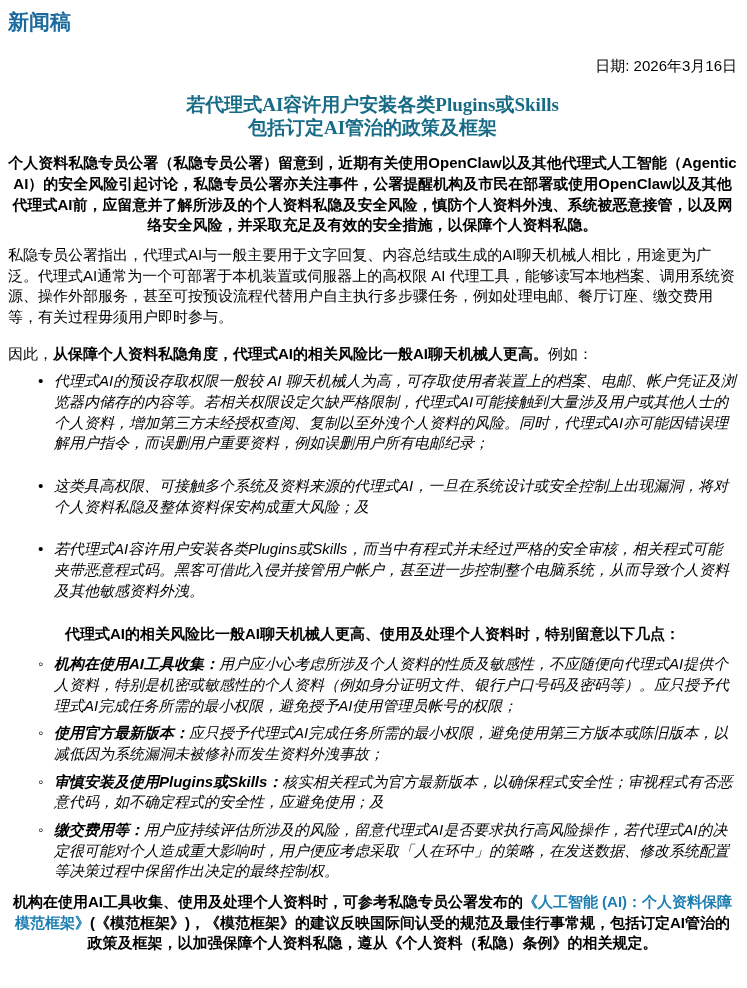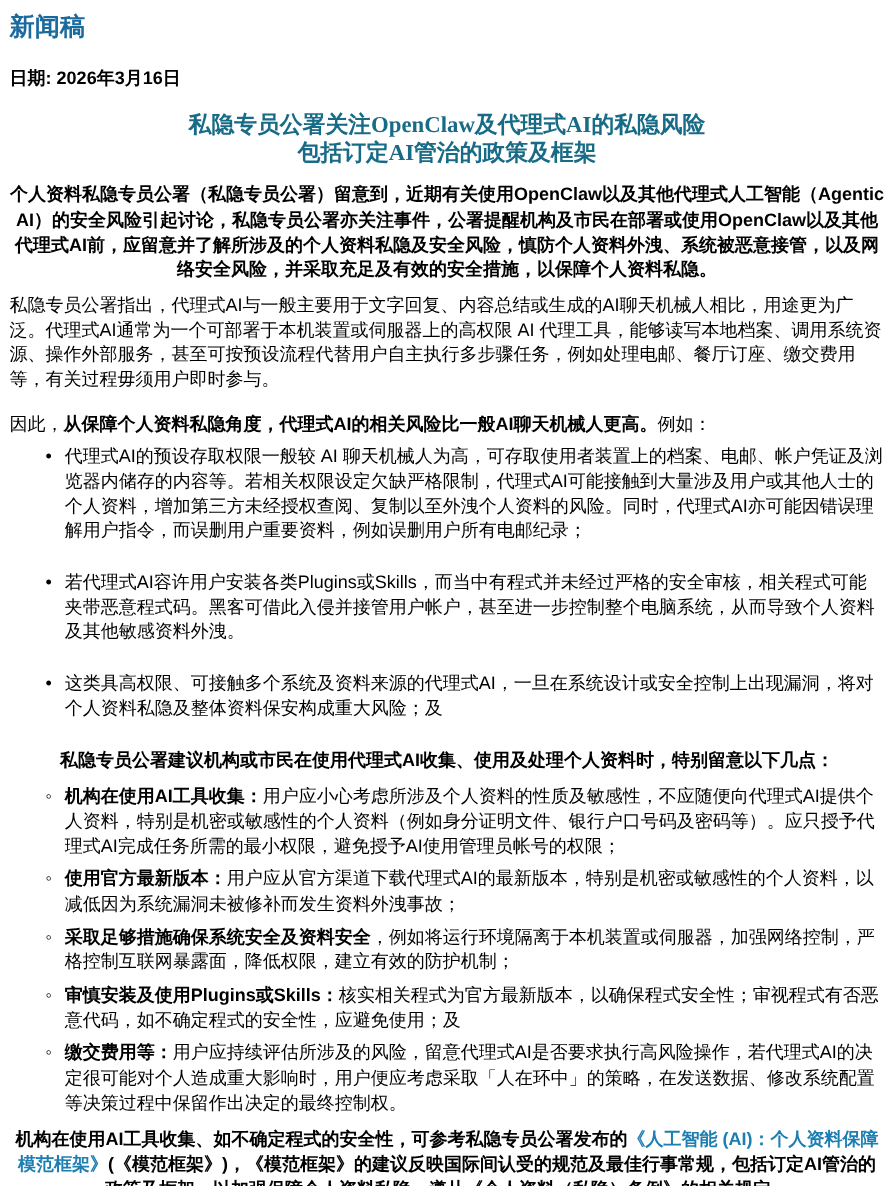--- a/index.html
+++ b/index.html
@@ -23,36 +23,37 @@
   }
   .page-title{
     font-family:"Liberation Serif","DejaVu Serif",serif;
     font-size:21px;
     line-height:1.15;
     font-weight:bold;
     color:var(--title_blue);
     margin:2px 0 22px 0;
   }
   .date-line{
-    font-weight:bold;
+    font-weight:normal;
     margin:0 0 16px 0;
+    text-align:right;
   }
   .main-heading{
     font-family:"Liberation Serif","DejaVu Serif",serif;
     font-size:19px;
     line-height:1.22;
     font-weight:bold;
     color:var(--heading_teal);
     text-align:center;
     margin:10px 0 14px 0;
   }
   p{margin:0 0 9px 0;}
   .bold{font-weight:bold;text-align:center;}
   b{font-weight:bold;}
-  ul{list-style:none;margin:0 0 10px 0;padding:0;}
+  ul{list-style:none;margin:0 0 10px 0;padding:0;font-style:italic;}
   ul.main-list li{
     position:relative;
     padding-left:46px;
     margin-bottom:22px;
   }
   ul.main-list li::before{
     content:"•";
     position:absolute;
     left:30px;
     top:0;
@@ -82,61 +83,58 @@
 </head>
 <body>
 
 <div class="doc">
 
   <h1 class="page-title">新闻稿</h1>
 
   <p class="date-line">日期: 2026年3月16日</p>
 
   <h2 class="main-heading">
-    <span>私隐专员公署关注OpenClaw及代理式AI的私隐风险</span><br>
+    <span>若代理式AI容许用户安装各类Plugins或Skills</span><br>
     <span>包括订定AI管治的政策及框架</span>
   </h2>
 
   <p class="bold">个人资料私隐专员公署（私隐专员公署）留意到，近期有关使用OpenClaw以及其他代理式人工智能（Agentic AI）的安全风险引起讨论，私隐专员公署亦关注事件，公署提醒机构及市民在部署或使用OpenClaw以及其他代理式AI前，应留意并了解所涉及的个人资料私隐及安全风险，慎防个人资料外洩、系统被恶意接管，以及网络安全风险，并采取充足及有效的安全措施，以保障个人资料私隐。</p>
 
   <p>私隐专员公署指出，代理式AI与一般主要用于文字回复、内容总结或生成的AI聊天机械人相比，用途更为广泛。代理式AI通常为一个可部署于本机装置或伺服器上的高权限 AI 代理工具，能够读写本地档案、调用系统资源、操作外部服务，甚至可按预设流程代替用户自主执行多步骤任务，例如处理电邮、餐厅订座、缴交费用等，有关过程毋须用户即时参与。</p>
 
   <p class="risk-intro">
     <span>因此，</span><b>从保障个人资料私隐角度，代理式AI的相关风险比一般AI聊天机械人更高。</b><span>例如：</span>
   </p>
 
   <ul class="main-list">
     <li>
       <span>代理式AI的预设存取权限一般较 AI 聊天机械人为高，可存取使用者装置上的档案、电邮、帐户凭证及浏览器内储存的内容等。若相关权限设定欠缺严格限制，代理式AI可能接触到大量涉及用户或其他人士的个人资料，增加第三方未经授权查阅、复制以至外洩个人资料的风险。同时，代理式AI亦可能因错误理解用户指令，而误删用户重要资料，例如误删用户所有电邮纪录；</span>
     </li>
     <li>
-      <span>若代理式AI容许用户安装各类Plugins或Skills，而当中有程式并未经过严格的安全审核，相关程式可能夹带恶意程式码。黑客可借此入侵并接管用户帐户，甚至进一步控制整个电脑系统，从而导致个人资料及其他敏感资料外洩。</span>
+      <span>这类具高权限、可接触多个系统及资料来源的代理式AI，一旦在系统设计或安全控制上出现漏洞，将对个人资料私隐及整体资料保安构成重大风险；及</span>
     </li>
     <li>
-      <span>这类具高权限、可接触多个系统及资料来源的代理式AI，一旦在系统设计或安全控制上出现漏洞，将对个人资料私隐及整体资料保安构成重大风险；及</span>
+      <span>若代理式AI容许用户安装各类Plugins或Skills，而当中有程式并未经过严格的安全审核，相关程式可能夹带恶意程式码。黑客可借此入侵并接管用户帐户，甚至进一步控制整个电脑系统，从而导致个人资料及其他敏感资料外洩。</span>
     </li>
   </ul>
 
-  <p class="bold advice-heading">私隐专员公署建议机构或市民在使用代理式AI收集、使用及处理个人资料时，特别留意以下几点：</p>
+  <p class="bold advice-heading">代理式AI的相关风险比一般AI聊天机械人更高、使用及处理个人资料时，特别留意以下几点：</p>
 
   <ul class="sub-list">
     <li>
       <b>机构在使用AI工具收集：</b><span>用户应小心考虑所涉及个人资料的性质及敏感性，不应随便向代理式AI提供个人资料，特别是机密或敏感性的个人资料（例如身分证明文件、银行户口号码及密码等）。应只授予代理式AI完成任务所需的最小权限，避免授予AI使用管理员帐号的权限；</span>
     </li>
     <li>
-      <b>使用官方最新版本：</b><span>用户应从官方渠道下载代理式AI的最新版本，特别是机密或敏感性的个人资料，以减低因为系统漏洞未被修补而发生资料外洩事故；</span>
-    </li>
-    <li>
-      <b>采取足够措施确保系统安全及资料安全</b><span>，例如将运行环境隔离于本机装置或伺服器，加强网络控制，严格控制互联网暴露面，降低权限，建立有效的防护机制；</span>
+      <b>使用官方最新版本：</b><span>应只授予代理式AI完成任务所需的最小权限，避免使用第三方版本或陈旧版本，以减低因为系统漏洞未被修补而发生资料外洩事故；</span>
     </li>
     <li>
       <b>审慎安装及使用Plugins或Skills：</b><span>核实相关程式为官方最新版本，以确保程式安全性；审视程式有否恶意代码，如不确定程式的安全性，应避免使用；及</span>
     </li>
     <li>
       <b>缴交费用等：</b><span>用户应持续评估所涉及的风险，留意代理式AI是否要求执行高风险操作，若代理式AI的决定很可能对个人造成重大影响时，用户便应考虑采取「人在环中」的策略，在发送数据、修改系统配置等决策过程中保留作出决定的最终控制权。</span>
     </li>
   </ul>
 
   <p class="bold closing">
-    <span>机构在使用AI工具收集、如不确定程式的安全性，可参考私隐专员公署发布的</span><a class="link">《人工智能 (AI)：个人资料保障模范框架》</a><span>(《模范框架》)，《模范框架》的建议反映国际间认受的规范及最佳行事常规，包括订定AI管治的政策及框架，以加强保障个人资料私隐，遵从《个人资料（私隐）条例》的相关规定。</span>
+    <span>机构在使用AI工具收集、使用及处理个人资料时，可参考私隐专员公署发布的</span><a class="link">《人工智能 (AI)：个人资料保障模范框架》</a><span>(《模范框架》)，《模范框架》的建议反映国际间认受的规范及最佳行事常规，包括订定AI管治的政策及框架，以加强保障个人资料私隐，遵从《个人资料（私隐）条例》的相关规定。</span>
   </p>
 
 </div>
 
 </body></html>

